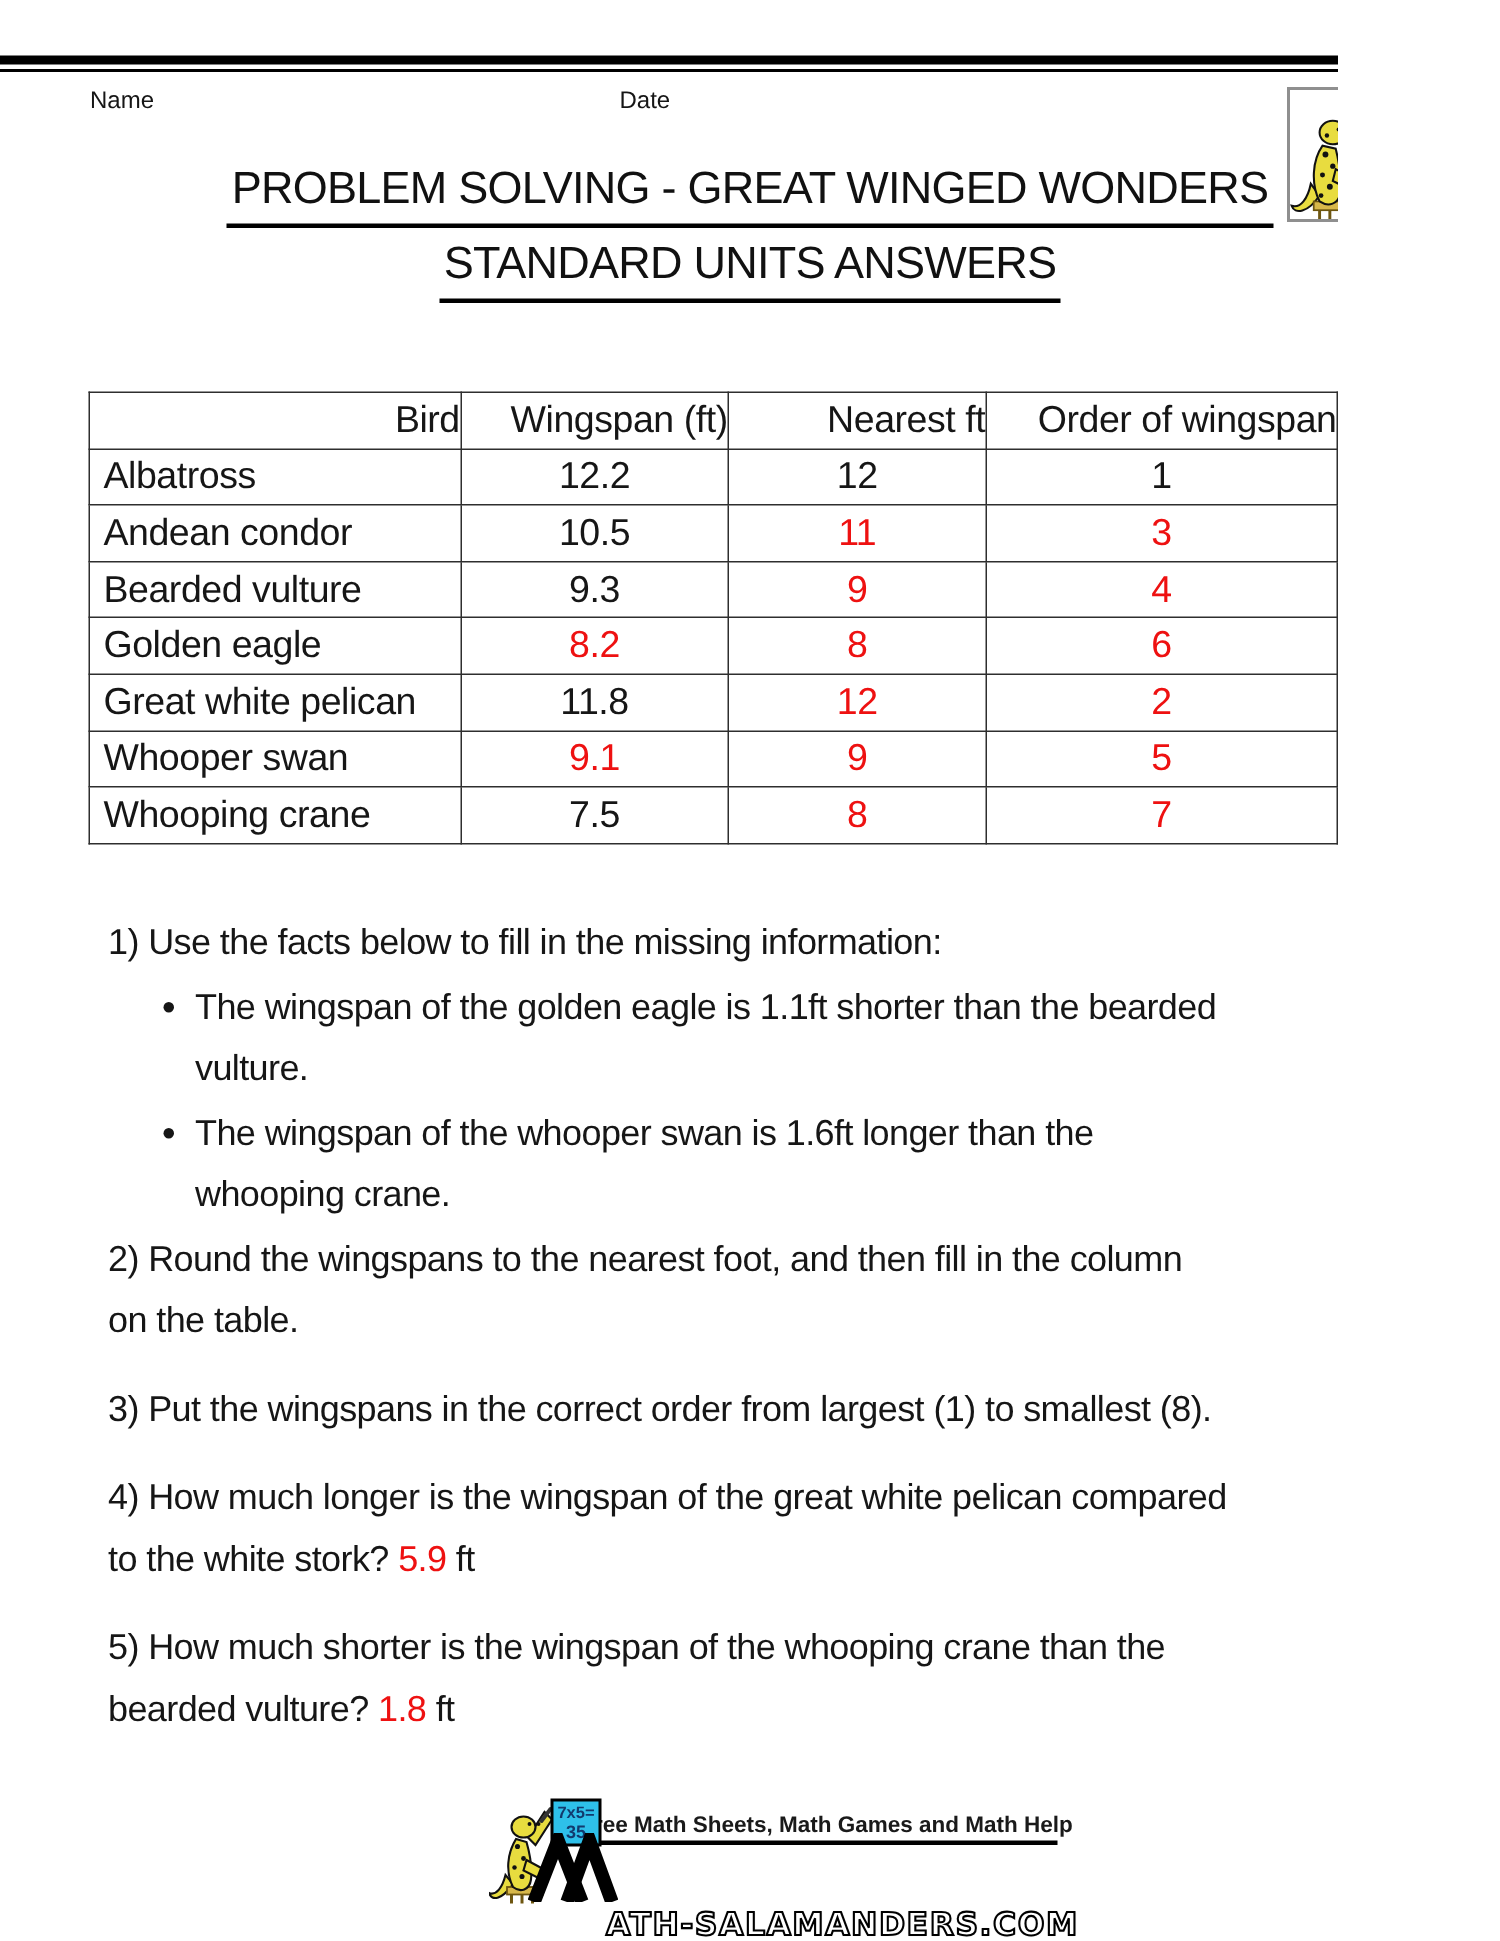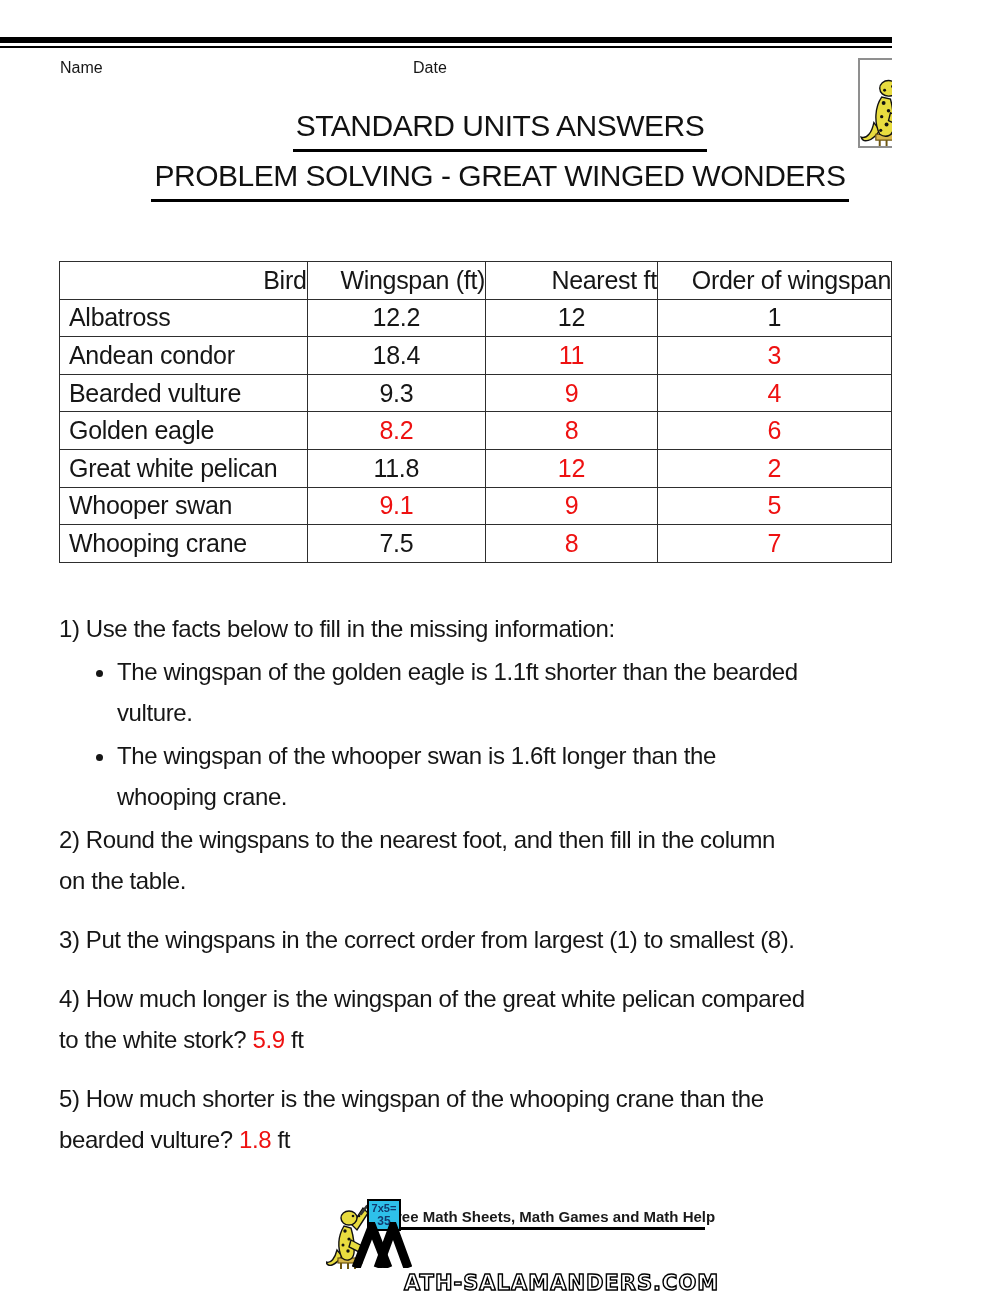--- a/index.html
+++ b/index.html
@@ -25,21 +25,21 @@
   
   .bird-table{position:absolute;left:59px;top:261px;border-collapse:collapse;
     table-layout:fixed;font-size:25px;letter-spacing:-0.3px;}
   .bird-table th,.bird-table td{border:1px solid #2e2e2e;height:36.6px;padding:0;
     font-weight:normal;vertical-align:middle;background:#fff;}
   .bird-table th{text-align:right;}
   .bird-table td.bird-cell{text-align:left;padding-left:9px;}
   .bird-table td.num{text-align:center;}
   .red{color:var(--answer-red,#ee1111);}
   
-  .questions{position:absolute;left:59px;top:608px;width:900px;font-size:24px;
+  .questions{position:absolute;left:72px;top:608px;width:900px;font-size:24px;
     line-height:41px;letter-spacing:-0.4px;color:#161616;}
   .questions p{margin:0;white-space:pre-line;}
   .questions p.gap{margin-top:18px;}
   .questions ul{margin:0;padding:0 0 0 58px;list-style:disc;}
   .questions li{white-space:pre-line;margin:2px 0;}
   .questions p span{white-space:pre-line;}
   
   .footer-tagline{position:absolute;left:551px;top:1208px;transform:translateX(-50%);
     font-size:15px;font-weight:bold;white-space:nowrap;color:#1a1a1a;}
   .footer-rule{position:absolute;left:399px;top:1227px;width:306px;height:3px;background:#000;}
@@ -96,22 +96,22 @@
         <circle class="sal-spot" cx="27" cy="66" r="2"></circle>
         <circle class="sal-spot" cx="21" cy="72" r="1.6"></circle>
         <circle class="sal-spot" cx="40" cy="26" r="1.5"></circle>
         <circle class="sal-spot" cx="36" cy="60" r="1.5"></circle>
         <circle class="sal-spot" cx="25" cy="31" r="1.5"></circle>
       </g>
     </svg>
   </div>
 
   <div class="title-wrap">
+    <div class="title-line"><span>PROBLEM SOLVING - GREAT WINGED WONDERS</span></div>
     <div class="title-line"><span>STANDARD UNITS ANSWERS</span></div>
-    <div class="title-line"><span>PROBLEM SOLVING - GREAT WINGED WONDERS</span></div>
   </div>
 
   <table class="bird-table">
     <colgroup>
       <col style="width:263px">
         <col style="width:187px">
         <col style="width:182px">
         <col style="width:250px">
     </colgroup>
     <thead>
@@ -124,21 +124,21 @@
     </thead>
     <tbody>
         <tr>
           <td class="bird-cell">Albatross</td>
           <td class="num">12.2</td>
           <td class="num">12</td>
           <td class="num">1</td>
         </tr>
         <tr>
           <td class="bird-cell">Andean condor</td>
-          <td class="num">18.4</td>
+          <td class="num">10.5</td>
           <td class="num red">11</td>
           <td class="num red">3</td>
         </tr>
         <tr>
           <td class="bird-cell">Bearded vulture</td>
           <td class="num">9.3</td>
           <td class="num red">9</td>
           <td class="num red">4</td>
         </tr>
         <tr>

